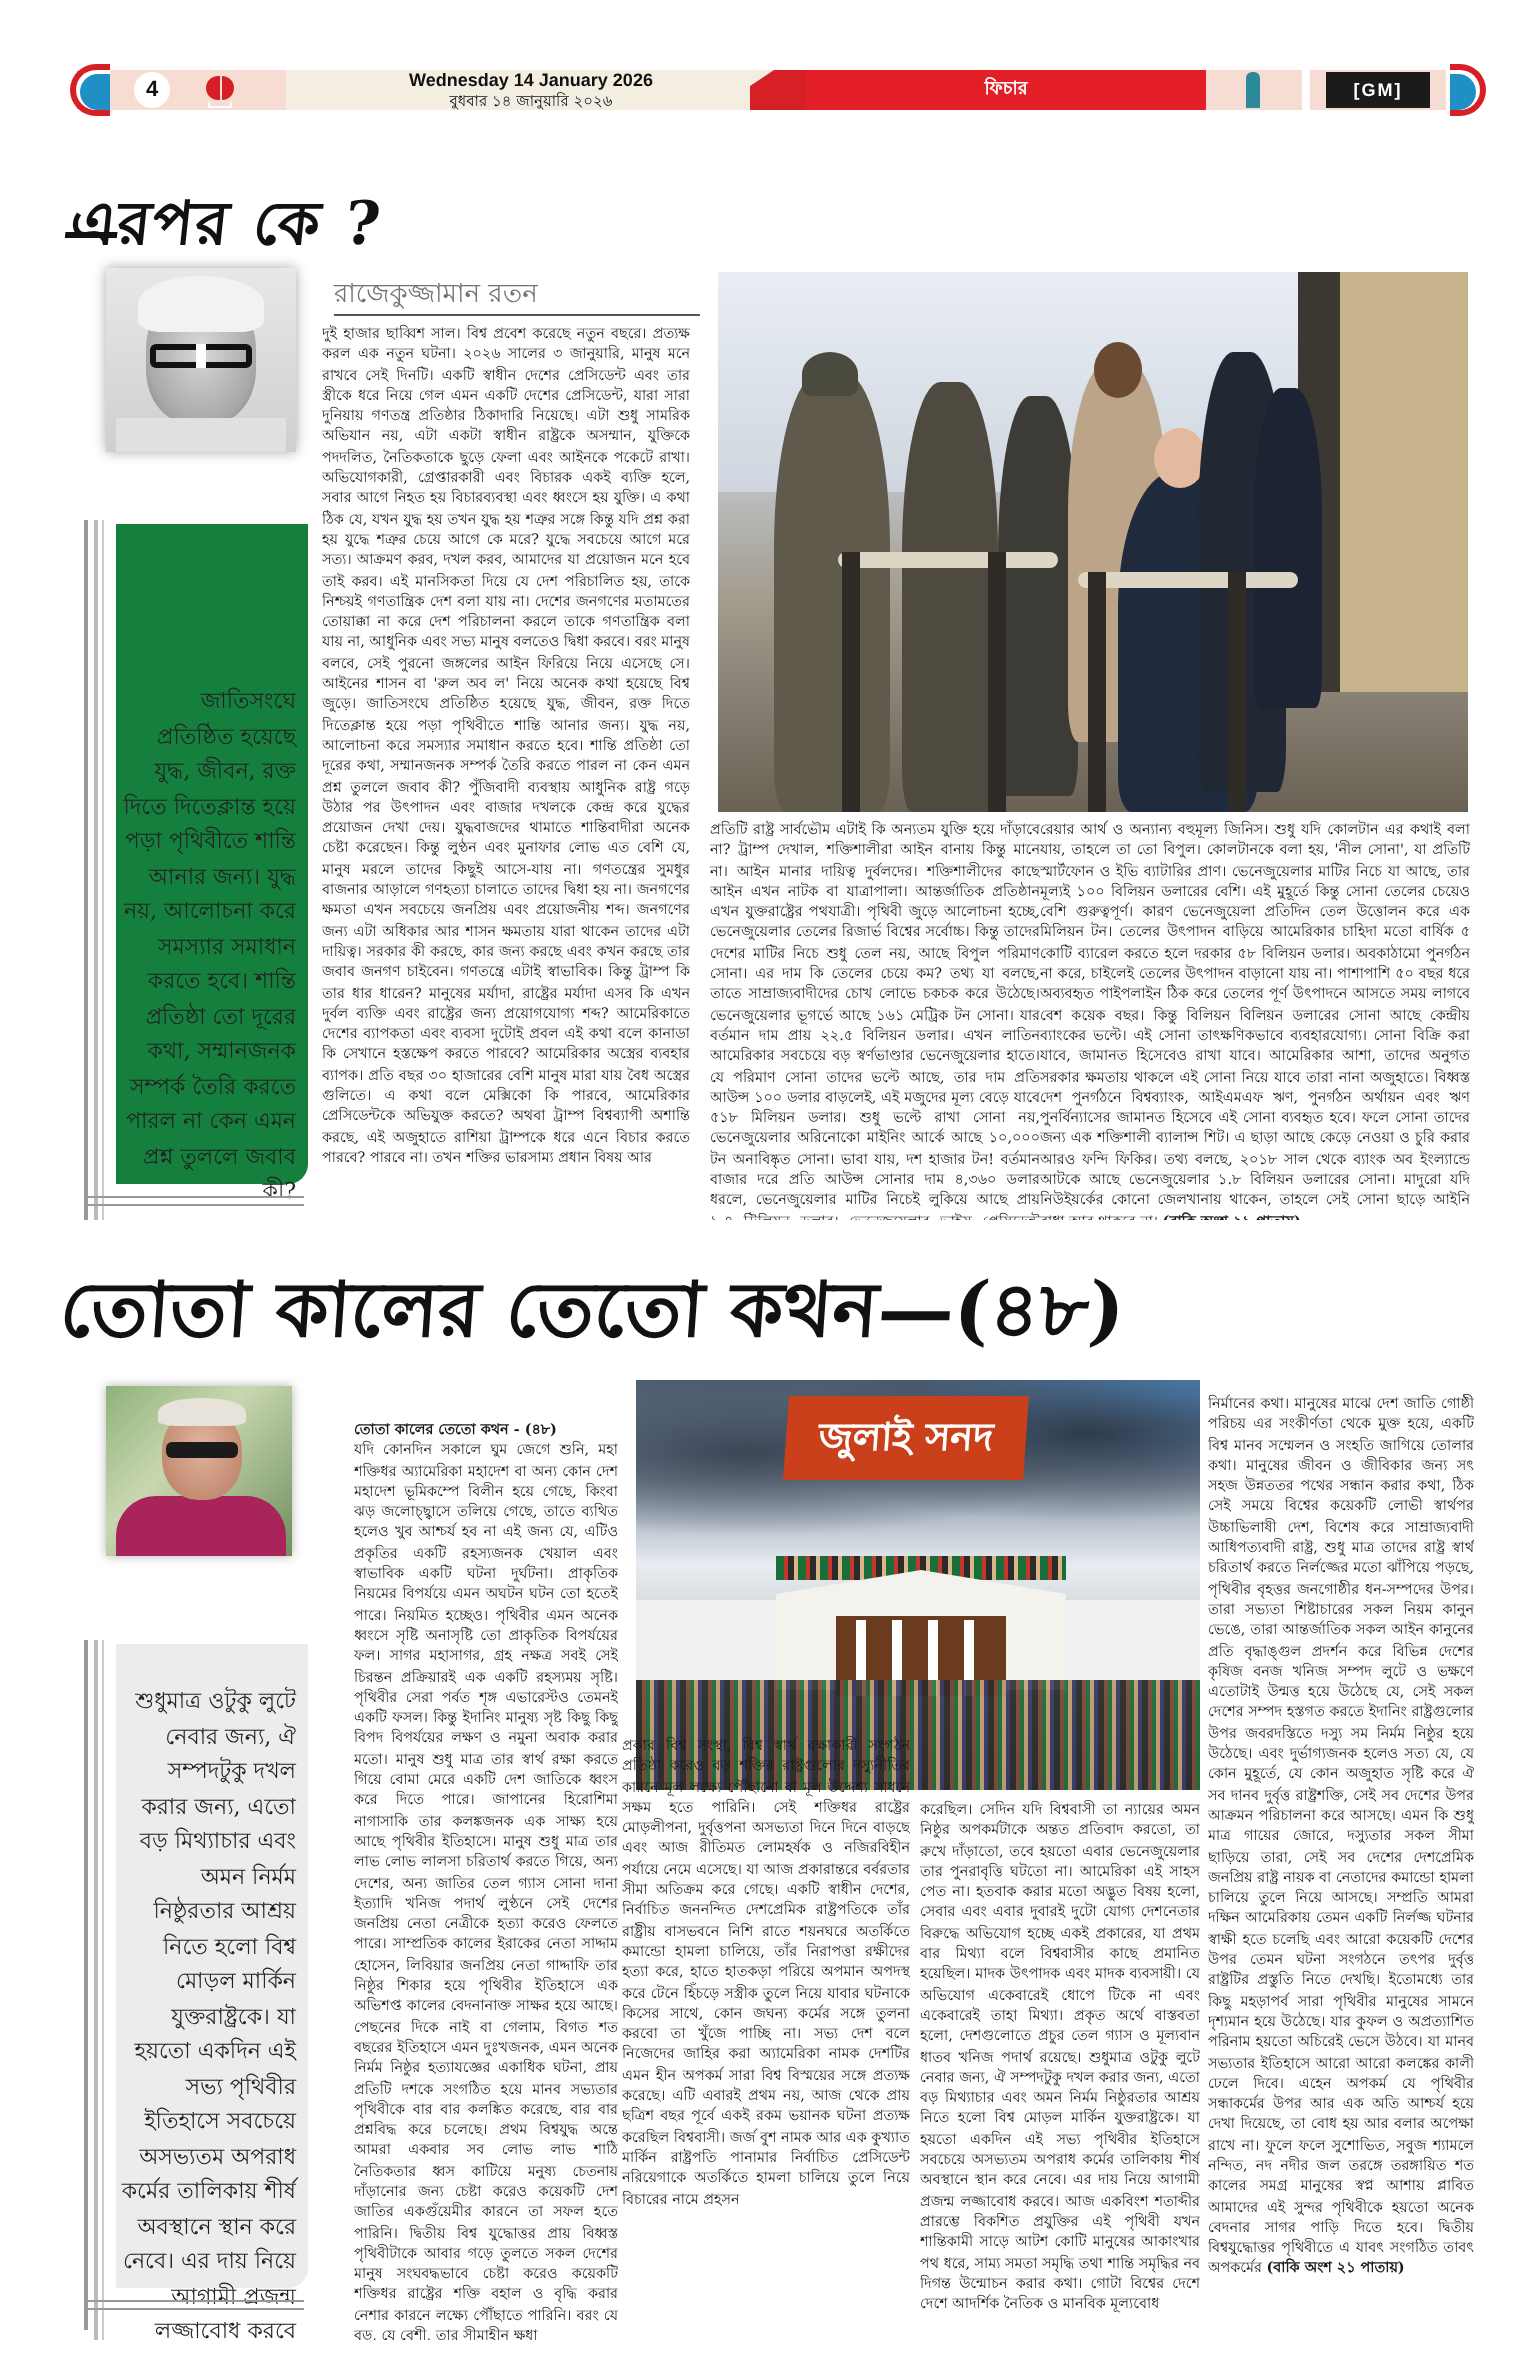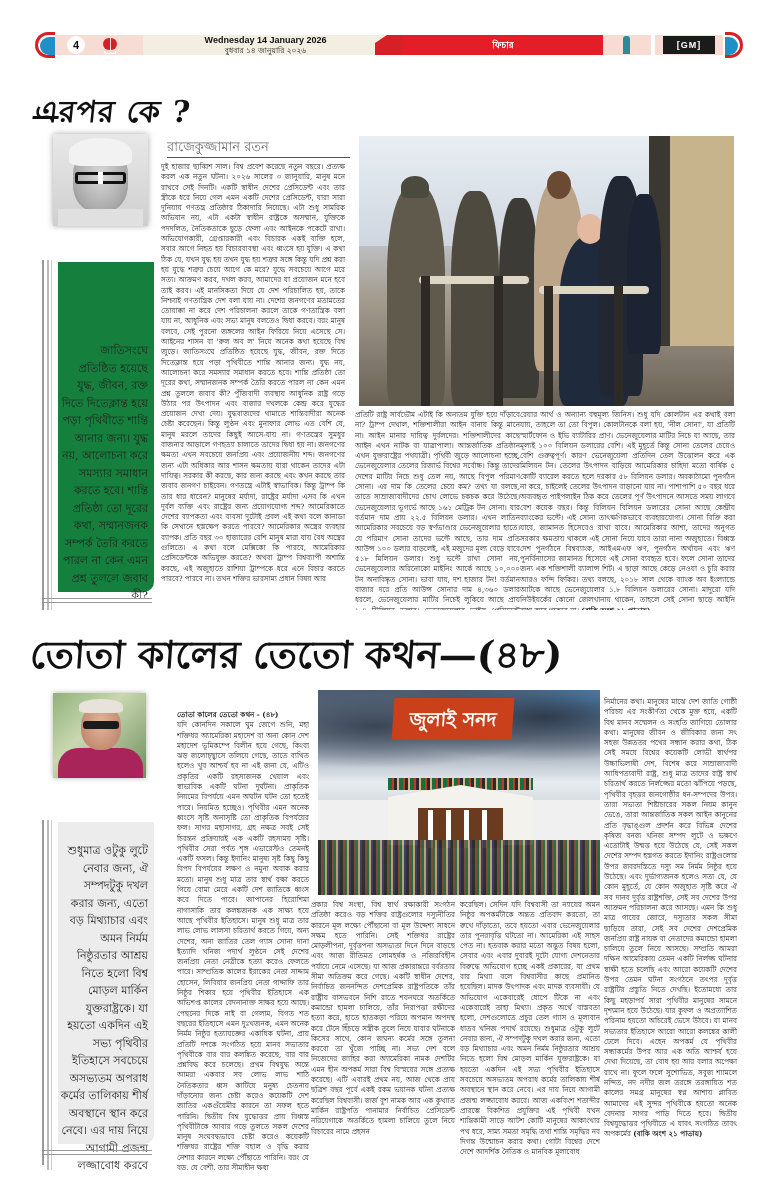--- a/index.html
+++ b/index.html
@@ -68,21 +68,21 @@
   .a2-hair { position: absolute; left: 26px; top: 6px; width: 44px; height: 14px; background: #e7e2da; border-radius: 50% 50% 20% 20%; }
   .a2-glasses { position: absolute; left: 30px; top: 28px; width: 36px; height: 8px; background: #1b1b1b; border-radius: 3px; }
   .a2-shirt { position: absolute; left: 5px; top: 55px; width: 85px; height: 35px; background: #a8245a; border-radius: 20px 20px 0 0; }
 
   .quote2-wrap { position: absolute; left: 42px; top: 820px; width: 110px; height: 345px; }
   .quote2-box { position: absolute; left: 16px; top: 2px; width: 96px; height: 322px; background: #ececec; border-radius: 0 0 10px 0; padding: 20px 6px 0 2px; text-align: right; font: 11px/17.5px "DejaVu Serif", serif; color: #222; }
   .quote2-hr { position: absolute; left: 0; top: 330px; width: 110px; height: 5px; border-top: 1px solid #999; border-bottom: 1px solid #999; }
 
   .a2-col1 { left: 177px; top: 698px; width: 132px; height: 460px; margin-top: 12px; }
   .a2-col1 .lead { font-weight: bold; display: block; }
-  .a2-col2 { left: 311px; top: 900px; width: 144px; height: 260px; }
+  .a2-col2 { left: 311px; top: 868px; width: 144px; height: 260px; }
   .a2-col3 { left: 460px; top: 900px; width: 140px; height: 260px; }
   .a2-col4 { left: 604px; top: 697px; width: 133px; height: 465px; }
   .a2-col4 .end { font-weight: bold; }
 
   .a2-photo-main { position: absolute; left: 318px; top: 690px; width: 282px; height: 205px; background: linear-gradient(180deg, #4f6075 0%, #8c98a8 25%, #e7ecf1 45%, #cfd4d8 60%, #6c7a55 80%, #3b4a33 100%); overflow: hidden; }
   .clouds { position: absolute; left: 0; top: 0; width: 282px; height: 90px; background: radial-gradient(ellipse at 20% 40%, #3a4656 0%, transparent 55%), radial-gradient(ellipse at 80% 30%, #2f3b4b 0%, transparent 50%), radial-gradient(ellipse at 95% 10%, #5a9bd8 0%, transparent 35%); }
   .banner { position: absolute; left: 75px; top: 8px; width: 120px; height: 42px; background: #c9401b; color: #fff; font: bold 19px "DejaVu Serif", serif; text-align: center; line-height: 42px; transform: skewX(-4deg); }
   .palace { position: absolute; left: 70px; top: 95px; width: 145px; height: 60px; background: #f4f2ec; clip-path: polygon(0 20%, 50% 0, 100% 20%, 100% 100%, 0 100%); }
   .pillar { position: absolute; top: 120px; width: 5px; height: 38px; background: #fff; }
   .palace-door { position: absolute; left: 100px; top: 118px; width: 85px; height: 40px; background: #6a3b1f; }

